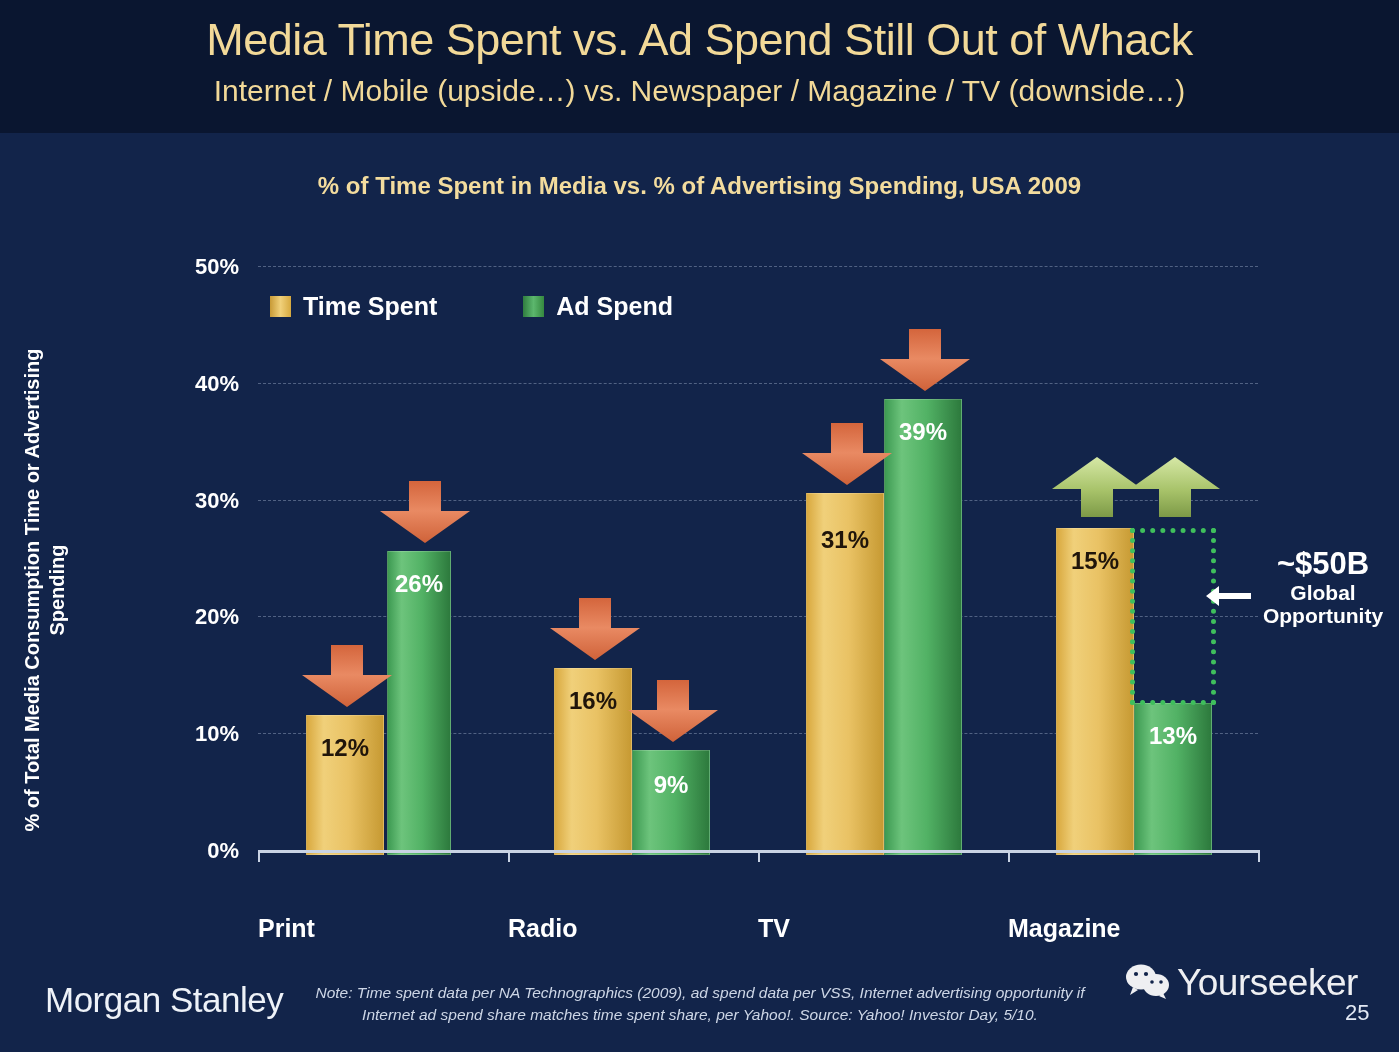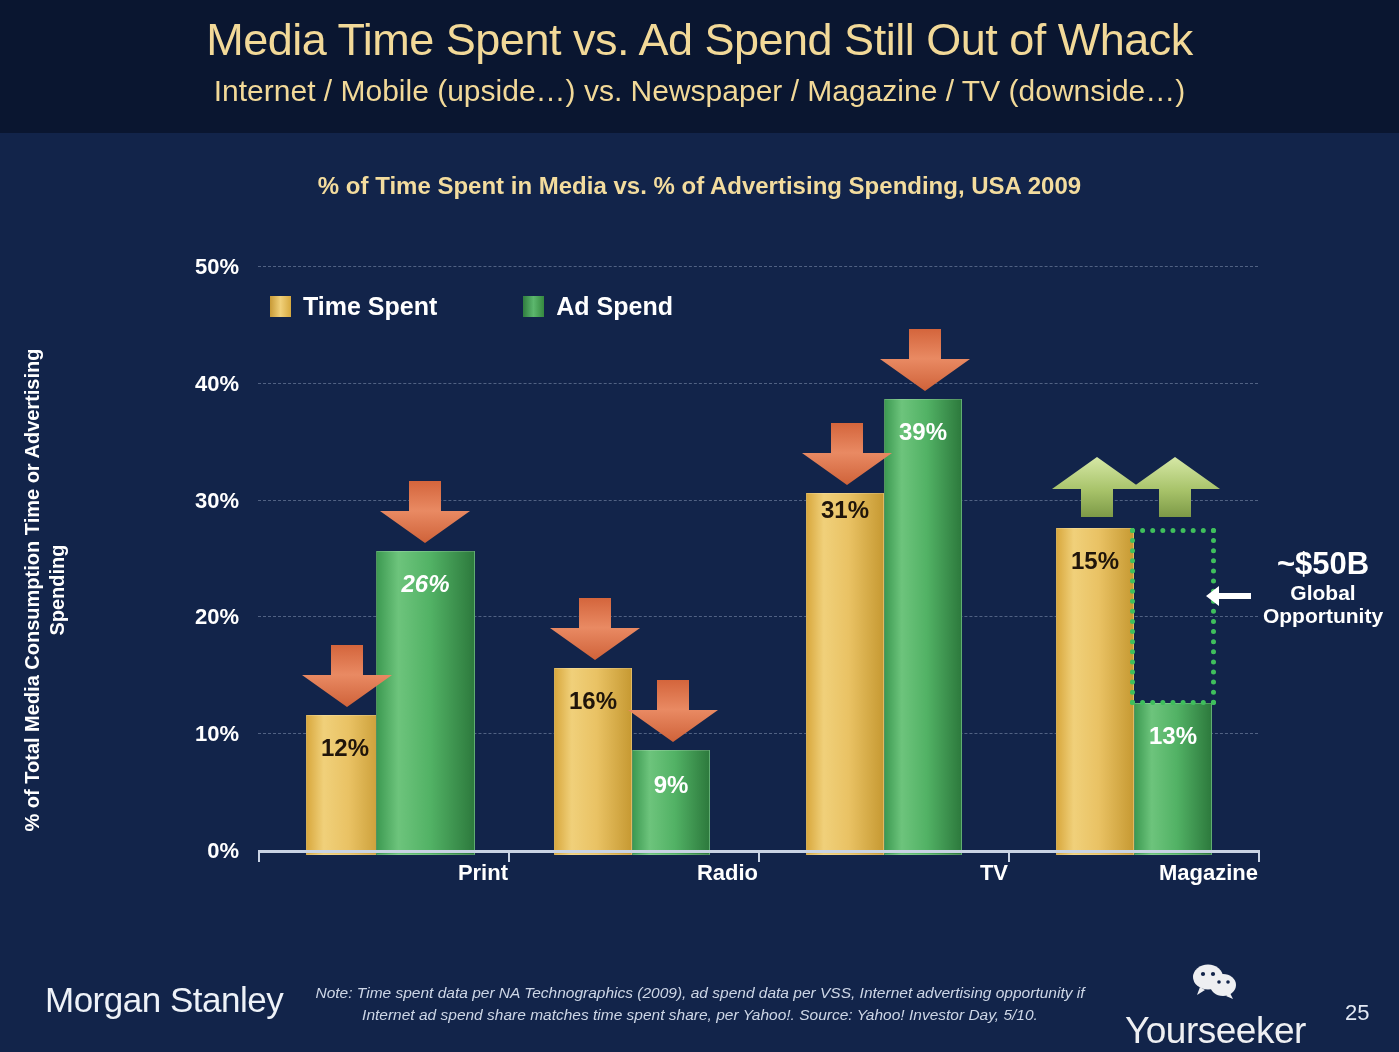--- a/index.html
+++ b/index.html
@@ -126,23 +126,23 @@
   }
   #annotation .big{ font-size:31px; font-weight:bold; line-height:1.05; }
   #annotation .small{ font-size:21px; font-weight:bold; line-height:1.12; }
   #annotation-arrow{
     position:absolute; left:1205px; top:584px;
     width:48px; height:24px;
   }
 
   
   .xcat{
-    position:absolute; top:860px;
-    width:250px; text-align:right;
-    font-size:22px; font-weight:bold; color:#ffffff;
+    position:absolute; top:914px;
+    width:250px; text-align:left;
+    font-size:25px; font-weight:bold; color:#ffffff;
   }
 
   
   #ms-logo{
     position:absolute; left:45px; top:980px;
     font-size:35px; color:#eef2f8; font-weight:400;
     letter-spacing:-0.5px;
   }
   #footnote{
     position:absolute; left:300px; top:982px; width:800px;
@@ -151,21 +151,20 @@
     line-height:1.45;
   }
   #page-number{
     position:absolute; left:1345px; top:1000px;
     font-size:22px; color:#e3e9f4;
   }
   #watermark{
     position:absolute; left:1125px; top:962px;
     display:flex; align-items:center; gap:6px;
     opacity:0.93;
-    flex-direction:column;
   }
   #watermark .wm-text{
     font-size:37px; color:#ffffff; font-weight:400; letter-spacing:-0.5px;
   }
 </style>
 </head>
 <body>
 
 <div id="header-band"></div>
 <div id="slide-title">Media Time Spent vs. Ad Spend Still Out of Whack</div>
@@ -187,34 +186,34 @@
   <div class="gridline" style="top:6px;"></div>
   <div class="gridline" style="top:123px;"></div>
   <div class="gridline" style="top:240px;"></div>
   <div class="gridline" style="top:356px;"></div>
   <div class="gridline" style="top:473px;"></div>
 
   <div class="bar time" style="left:48px; width:78px; height:140px;">
     <div class="bar-value dark" style="top:18px;">12%</div>
   </div>
 
-  <div class="bar ad" style="left:118px; width:99px; height:304px;font-style:italic;">
+  <div class="bar ad" style="left:129px; width:64px; height:304px;">
     <div class="bar-value light" style="top:18px;">26%</div>
   </div>
 
   <div class="bar time" style="left:296px; width:78px; height:187px;">
     <div class="bar-value dark" style="top:18px;">16%</div>
   </div>
 
   <div class="bar ad" style="left:374px; width:78px; height:105px;">
     <div class="bar-value light" style="top:20px;">9%</div>
   </div>
 
   <div class="bar time" style="left:548px; width:78px; height:362px;">
-    <div class="bar-value dark" style="top:2px;">31%</div>
+    <div class="bar-value dark" style="top:32px;">31%</div>
   </div>
 
   <div class="bar ad" style="left:626px; width:78px; height:456px;">
     <div class="bar-value light" style="top:18px;">39%</div>
   </div>
 
   <div class="bar time" style="left:798px; width:78px; height:327px;">
     <div class="bar-value dark" style="top:18px;">15%</div>
   </div>
 

